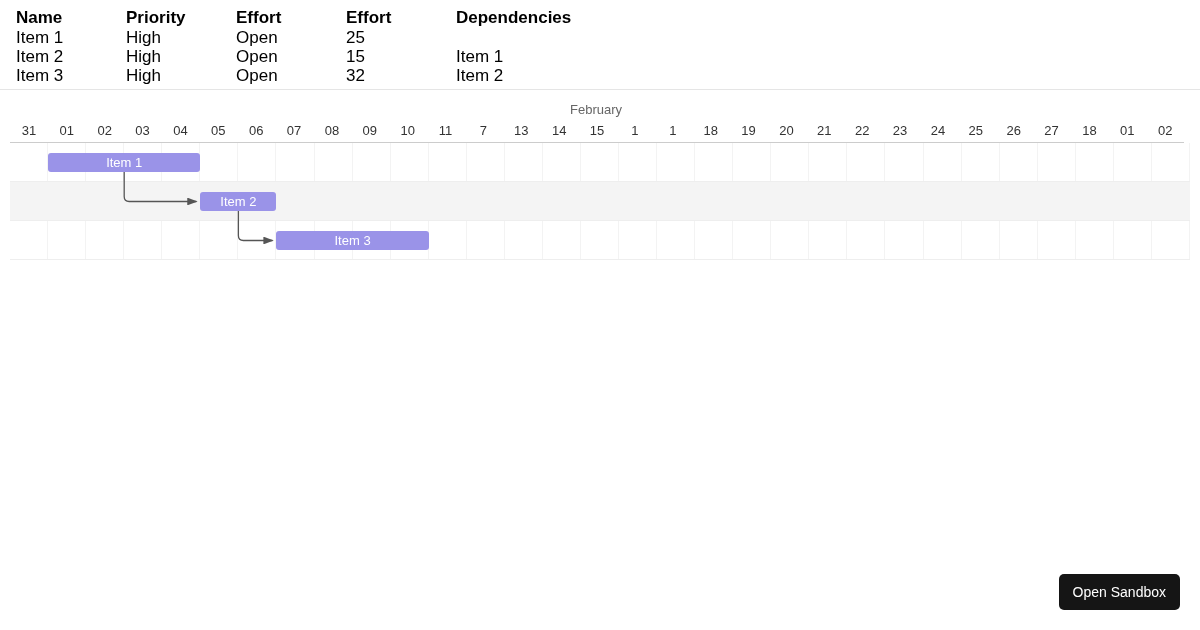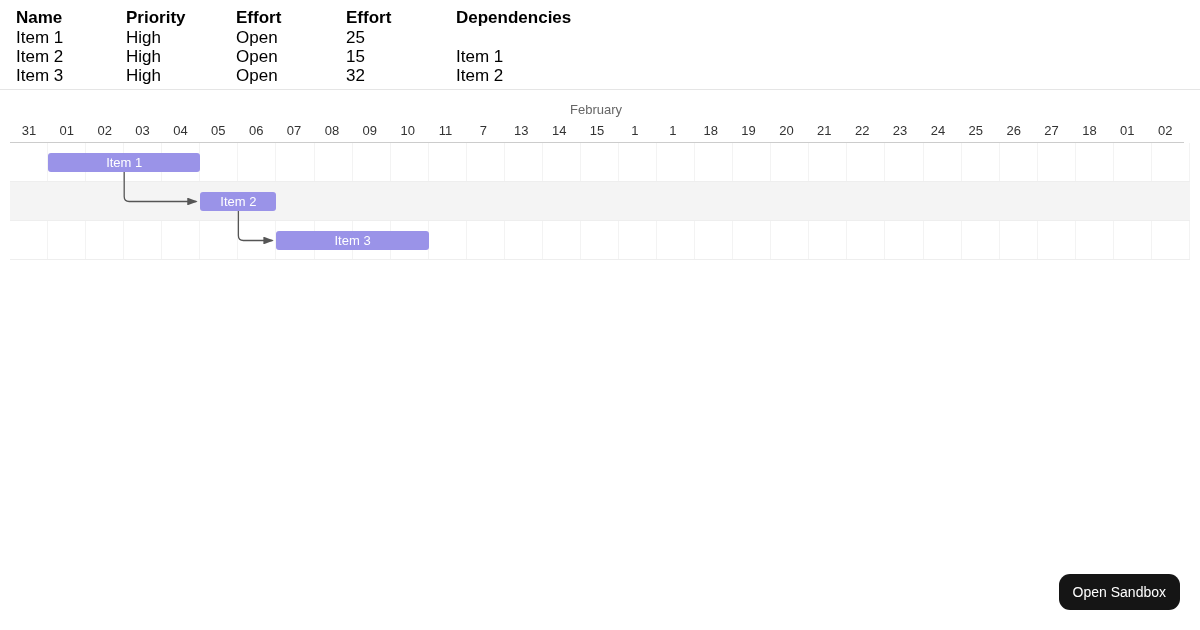--- a/index.html
+++ b/index.html
@@ -110,21 +110,21 @@
   }
 
   .sandbox-btn {
     position: absolute;
     right: 20px;
     bottom: 20px;
     background: #151515;
     color: #fff;
     font-size: 14px;
     padding: 10px 14px;
-    border-radius: 11px;
+    border-radius: 5px;
     border: none;
     cursor: pointer;
   }
 </style>
 </head>
 <body>
 
 <div class="data-table">
   <table>
     <colgroup>

